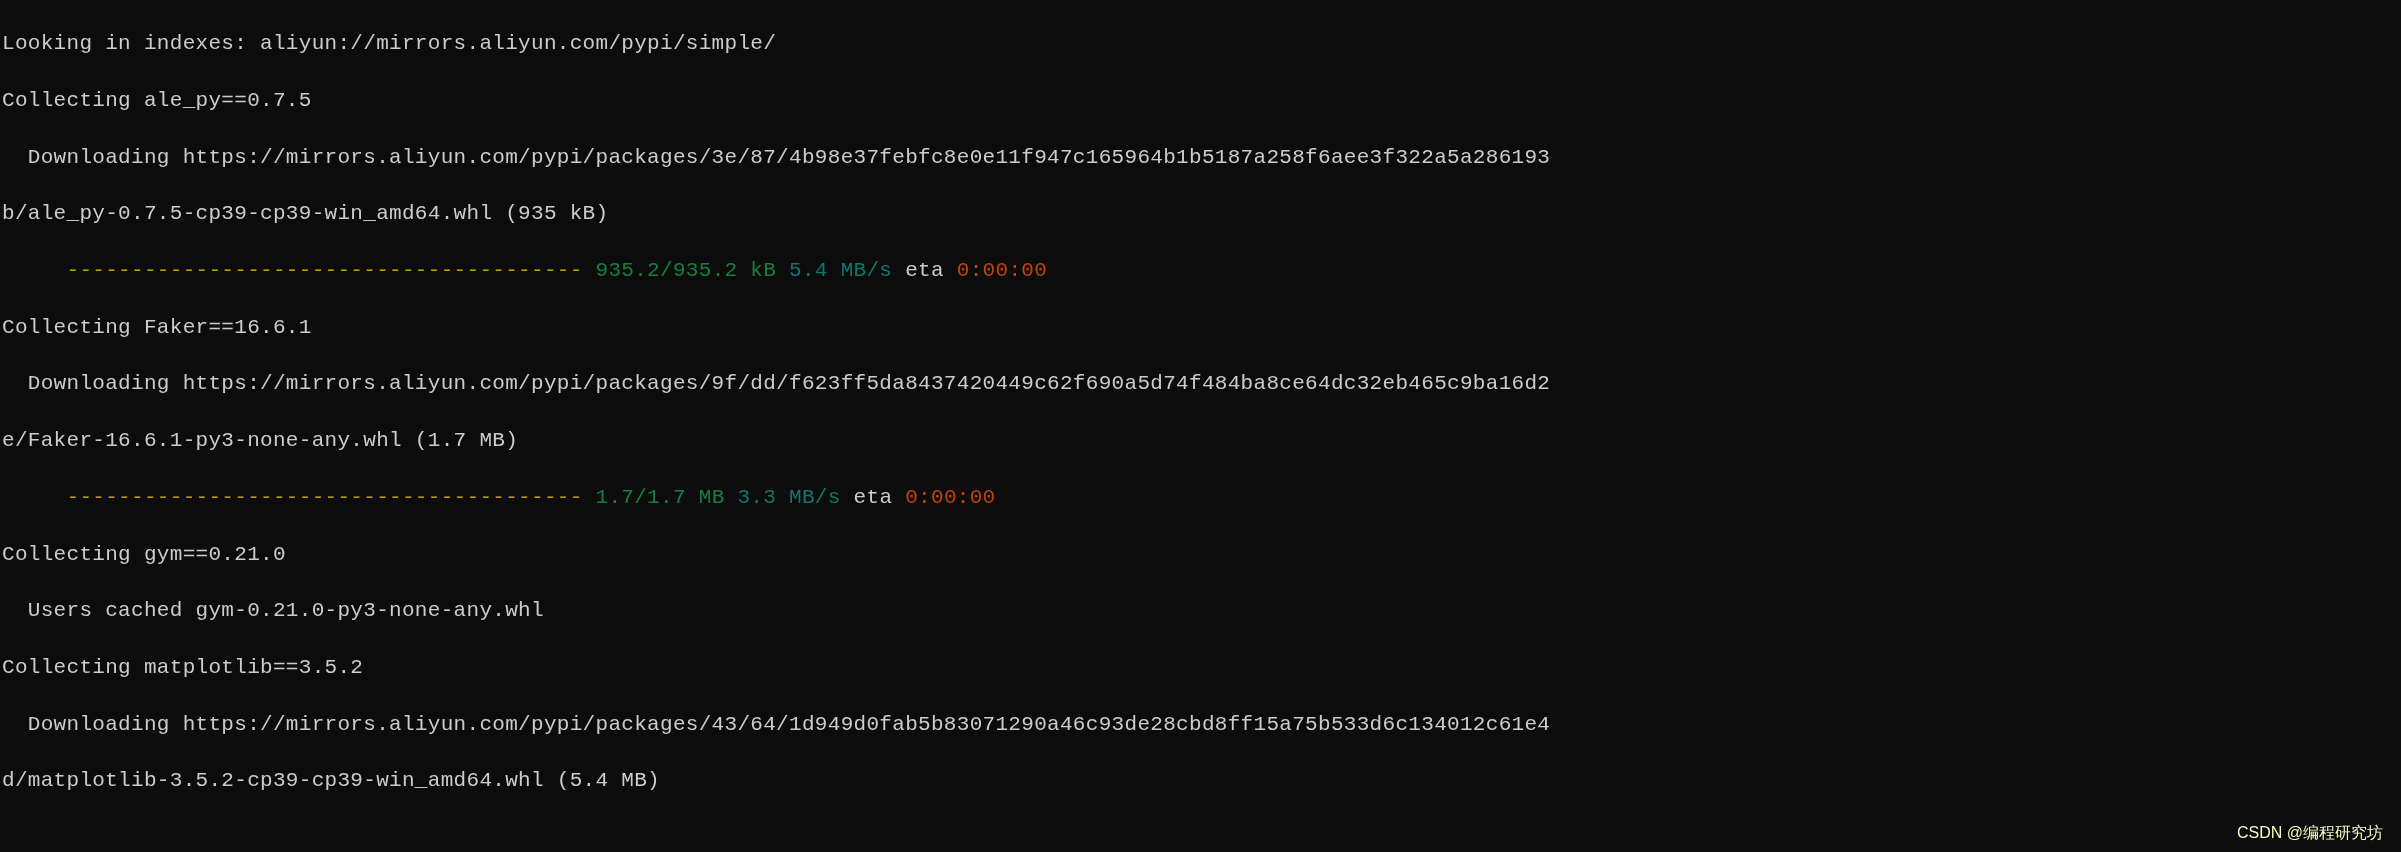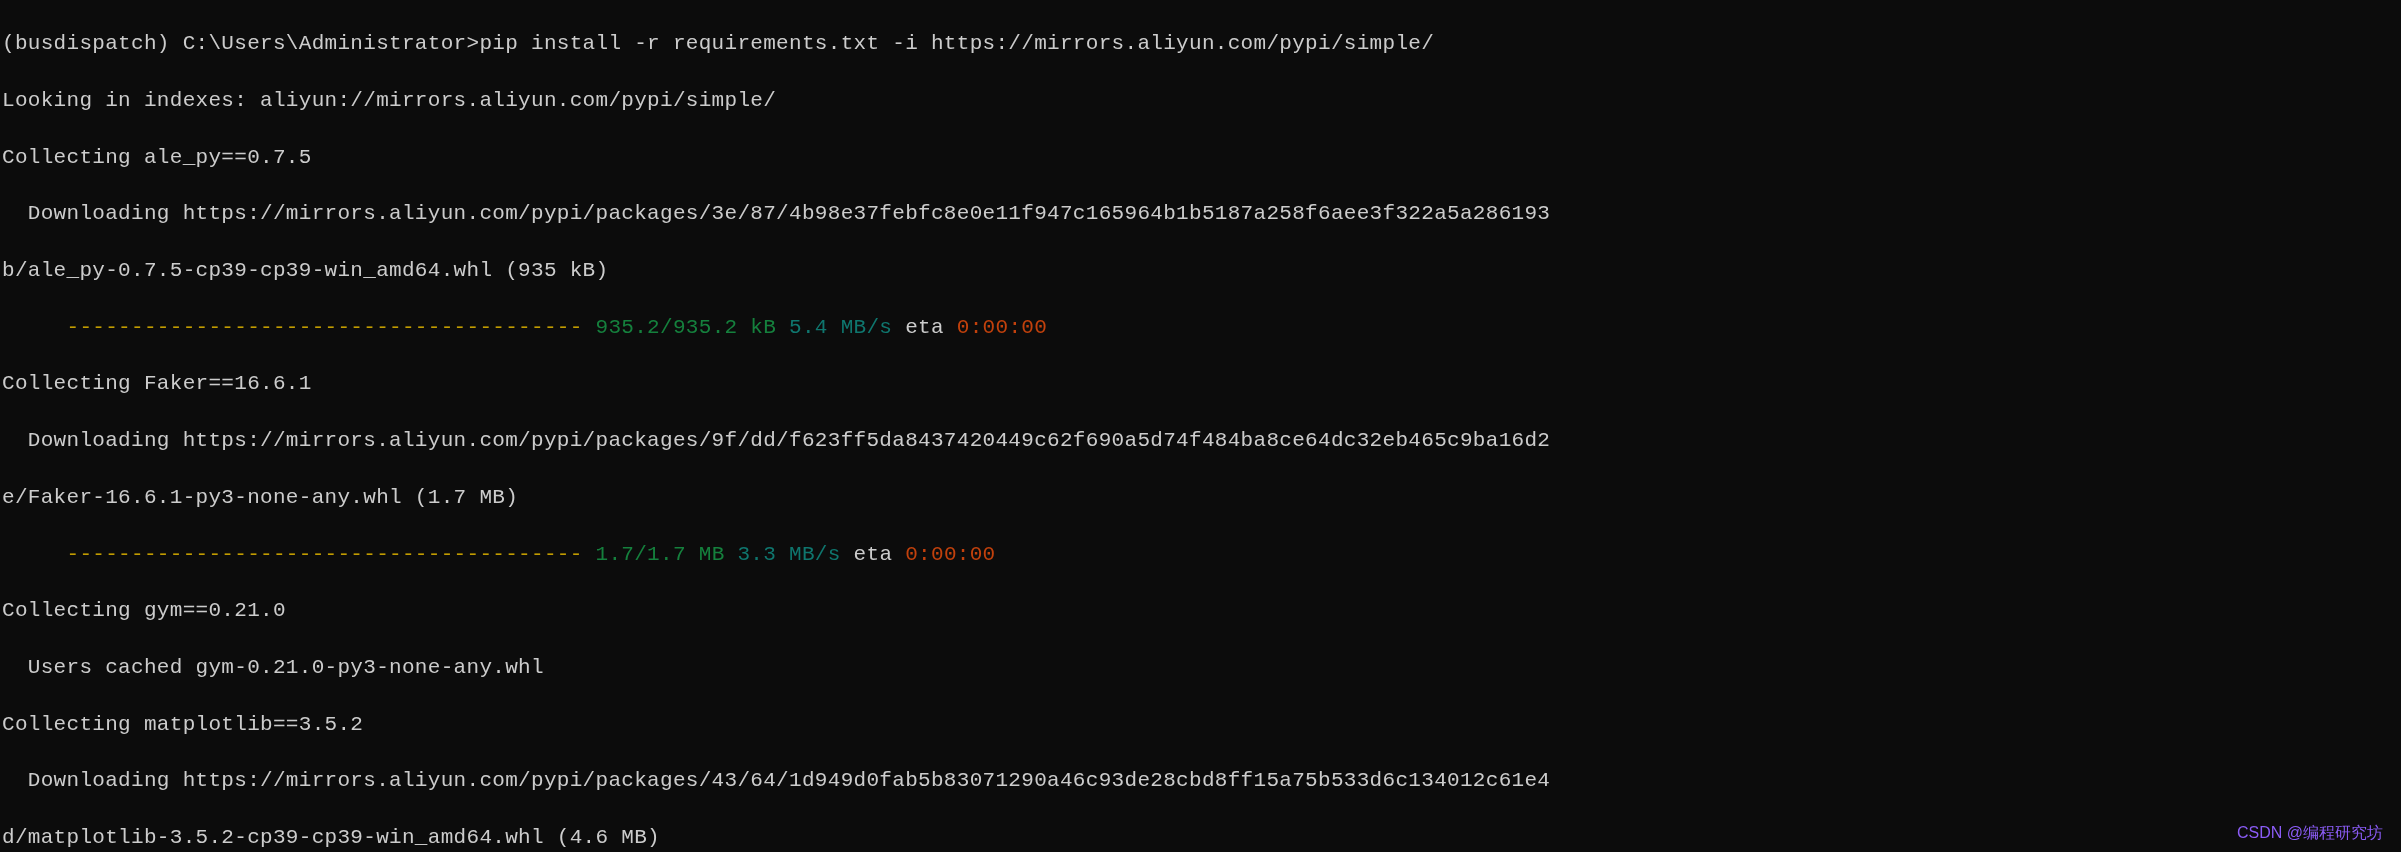--- a/index.html
+++ b/index.html
@@ -35,44 +35,43 @@
     .cyan {
       color: #c2410c;
     }
     .yellow {
       color: #c19c00;
     }
     .watermark {
       position: absolute;
       bottom: 8px;
       right: 18px;
-      color: #8b5cf6;
+      color: #fef9c3;
       font-size: 16px;
       font-family: sans-serif;
     }
   </style>
 </head>
 <body>
 
 <div class="terminal">
-<div class="line">(busdispatch) C:\Users\Administrator&gt;pip install -r requirements.txt -i https://mirrors.aliyun.com/pypi/simple/</div>
 <div class="line">Looking in indexes: aliyun://mirrors.aliyun.com/pypi/simple/</div>
 <div class="line">Collecting ale_py==0.7.5</div>
 <div class="line">  Downloading https://mirrors.aliyun.com/pypi/packages/3e/87/4b98e37febfc8e0e11f947c165964b1b5187a258f6aee3f322a5a286193</div>
 <div class="line">b/ale_py-0.7.5-cp39-cp39-win_amd64.whl (935 kB)</div>
 <div class="line"><span>     </span><span class="yellow">----------------------------------------</span><span class="green"> 935.2/935.2 kB</span><span class="red"> 5.4 MB/s</span><span> eta </span><span class="cyan">0:00:00</span></div>
 <div class="line">Collecting Faker==16.6.1</div>
 <div class="line">  Downloading https://mirrors.aliyun.com/pypi/packages/9f/dd/f623ff5da8437420449c62f690a5d74f484ba8ce64dc32eb465c9ba16d2</div>
 <div class="line">e/Faker-16.6.1-py3-none-any.whl (1.7 MB)</div>
 <div class="line"><span>     </span><span class="yellow">----------------------------------------</span><span class="green"> 1.7/1.7 MB</span><span class="red"> 3.3 MB/s</span><span> eta </span><span class="cyan">0:00:00</span></div>
 <div class="line">Collecting gym==0.21.0</div>
 <div class="line">  Users cached gym-0.21.0-py3-none-any.whl</div>
 <div class="line">Collecting matplotlib==3.5.2</div>
 <div class="line">  Downloading https://mirrors.aliyun.com/pypi/packages/43/64/1d949d0fab5b83071290a46c93de28cbd8ff15a75b533d6c134012c61e4</div>
-<div class="line">d/matplotlib-3.5.2-cp39-cp39-win_amd64.whl (4.6 MB)</div>
+<div class="line">d/matplotlib-3.5.2-cp39-cp39-win_amd64.whl (5.4 MB)</div>
 
 
 
 
 
 
 </div>
 
 <div class="watermark">CSDN @编程研究坊</div>
 

